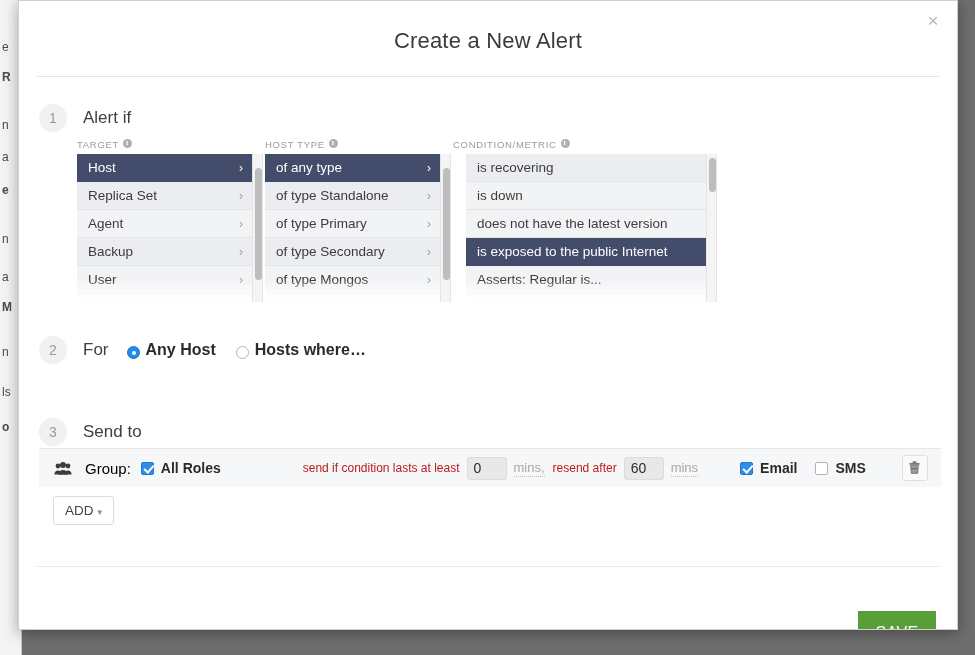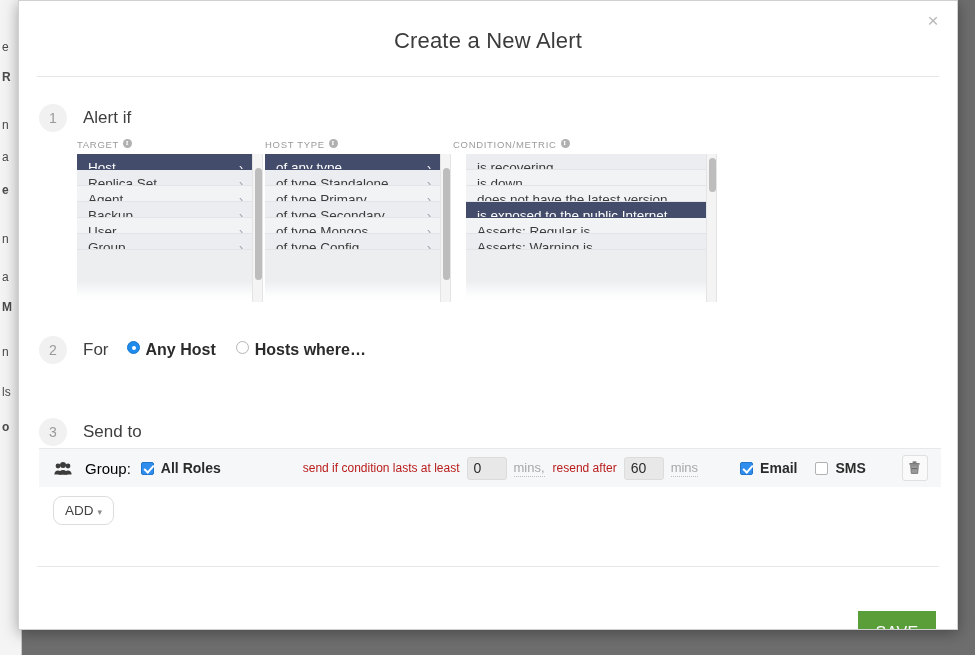--- a/index.html
+++ b/index.html
@@ -127,21 +127,21 @@
     font-weight: bold;
   }
   .col-body {
     position: relative;
     height: 148px;
     overflow: hidden;
     background: #eceef0;
   }
   .opt {
     position: relative;
-    height: 16px;
+    height: 28px;
     line-height: 28px;
     padding: 0 10px 0 11px;
     font-size: 13.5px;
     color: #3c3c3c;
     background: #f2f3f5;
     border-bottom: 1px solid #e2e4e7;
     white-space: nowrap;
     overflow: hidden;
     cursor: pointer;
   }
@@ -196,21 +196,21 @@
     font-size: 17px;
     color: #3f3f3f;
   }
   .radio-group {
     display: flex;
     align-items: center;
     margin-left: 18px;
   }
   .radio-opt {
     display: flex;
-    align-items: flex-start;
+    align-items: flex-end;
     margin-right: 20px;
     cursor: pointer;
   }
   .radio {
     width: 13px; height: 13px;
     border-radius: 50%;
     border: 1px solid #b5b5b5;
     background: #fff;
     margin-right: 6px;
     position: relative;
@@ -331,21 +331,21 @@
   .trash-glyph {
     font-size: 13px;
     color: #6d6d6d;
     line-height: 1;
   }
   .add-wrap { padding: 9px 0 0 14px; }
   .add-btn {
     display: inline-block;
     border: 1px solid #dcdcdc;
     background: #ffffff;
-    border-radius: 9px;
+    border-radius: 3px;
     padding: 6px 11px;
     font-size: 13.5px;
     color: #444;
     cursor: pointer;
   }
   .caret {
     font-size: 9px;
     color: #8a8a8a;
     margin-left: 4px;
   }

